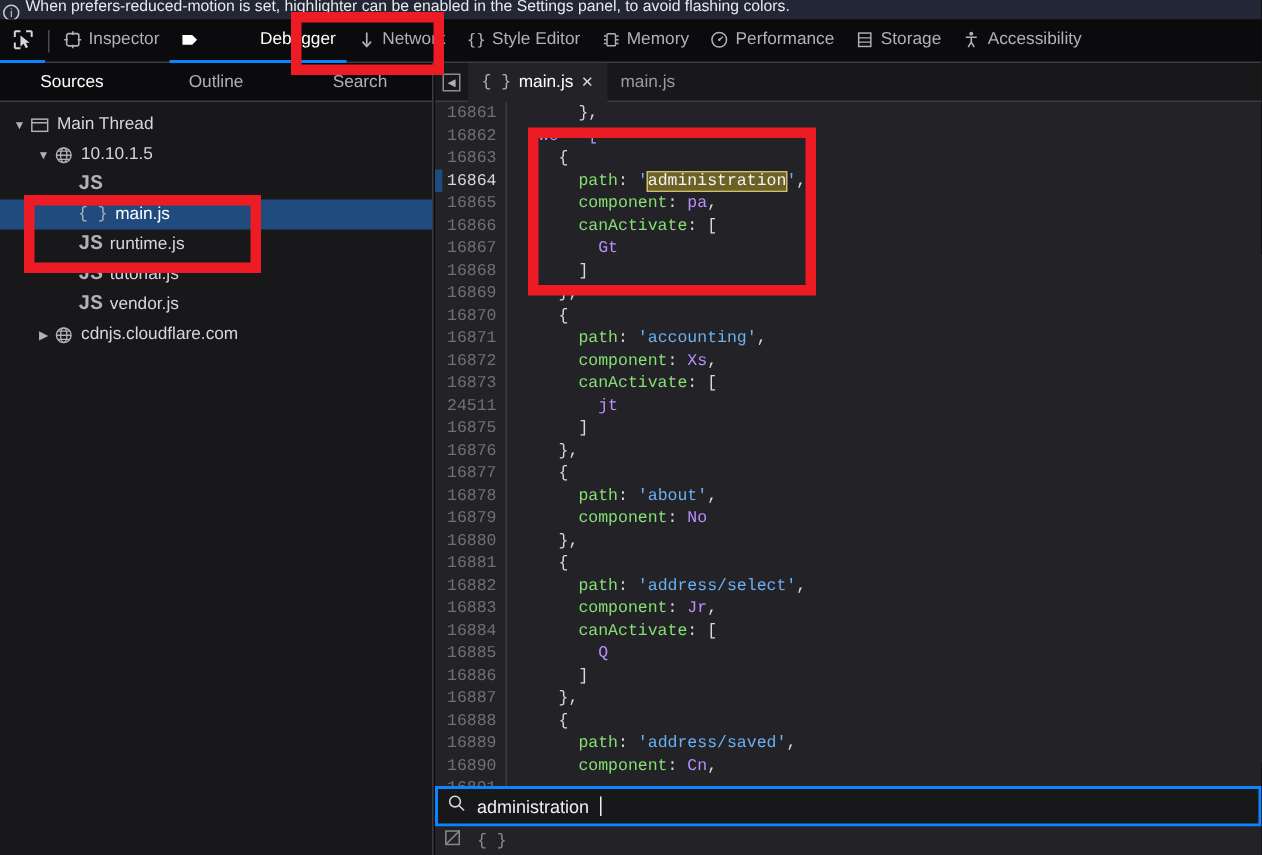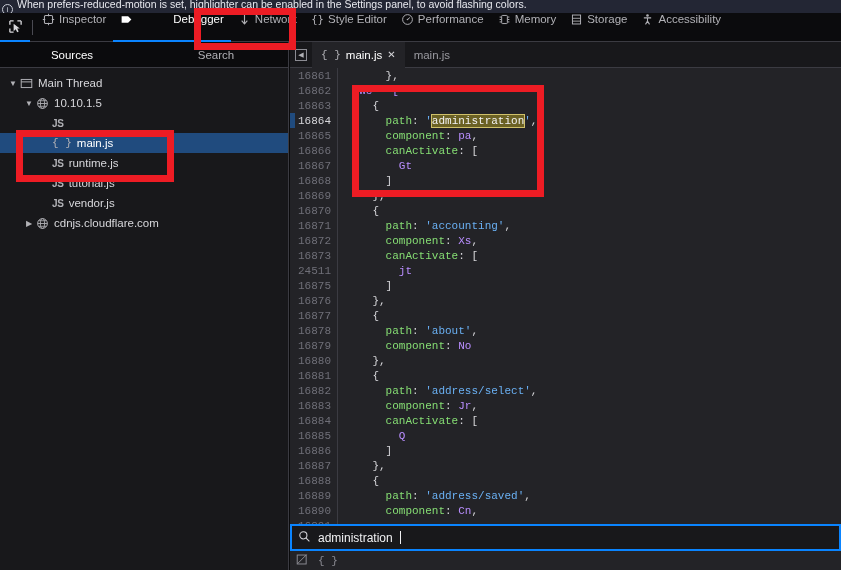--- a/index.html
+++ b/index.html
@@ -31,21 +31,21 @@
     background: #0b0b0d;
     display: flex; align-items: center;
     border-bottom: 1px solid #3b3b42;
   }
   .picker-btn {
     width: 30px; height: 29px; display: flex; align-items: center; justify-content: center;
     border-bottom: 2px solid #0a84ff;
   }
   .tb-sep { width: 1px; height: 15px; background: #4a4a52; margin: 0 2px; }
   .tool-tab {
-    height: 29px; display: flex; align-items: flex-start; gap: 4px;
+    height: 29px; display: flex; align-items: center; gap: 4px;
     padding: 0 7px; color: #b1b1b6; font-size: 11.5px; white-space: nowrap;
     border-bottom: 2px solid transparent;
   }
   .tool-tab.active { color: #ffffff; border-bottom-color: #0a84ff; gap: 40px; }
   .tool-tab .ti { display: flex; align-items: center; }
 
   
   .left-panel {
     position: absolute; top: 42px; left: 0; width: 289px; height: 528px;
     background: #18181b; border-right: 1px solid #3b3b42;
@@ -64,22 +64,22 @@
   .tree-row {
     height: 20px; display: flex; align-items: center; white-space: nowrap;
     padding-right: 4px;
   }
   .tree-row.selected { background: #204b7e; color: #ffffff; }
   .twisty {
     width: 14px; text-align: center; color: #b1b1b6; font-size: 8px; flex: none;
   }
   .tree-icon { flex: none; display: flex; align-items: center; justify-content: center; margin-right: 5px; }
   .badge-js {
-    font-size: 10px; font-weight: bold; color: #b1b1b6;
-    font-family: Liberation Sans, sans-serif; letter-spacing: -0.3px;
+    font-size: 14px; font-weight: bold; color: #b1b1b6;
+    font-family: Liberation Mono, monospace; letter-spacing: -0.3px;
   }
   .brace { color: #b1b1b6; font-family: "Liberation Mono", monospace; font-size: 11px; }
 
   
   .editor-side {
     position: absolute; top: 42px; left: 290px; width: 551px; height: 528px;
     background: #232327;
   }
   .editor-tabbar {
     height: 26px; background: #18181b; display: flex; align-items: center;
@@ -201,44 +201,44 @@
           <span class="ti">
             <svg width="13" height="13" viewBox="0 0 16 16">
               <text x="8" y="12" font-size="13" fill="#b1b1b6" text-anchor="middle" font-family="monospace">{}</text>
             </svg>
           </span>
           <span>Style Editor</span>
         </div>
         <div class="tool-tab">
           <span class="ti">
             <svg width="13" height="13" viewBox="0 0 16 16">
-              <circle cx="8" cy="8" r="6" stroke="#b1b1b6" stroke-width="1.2" fill="none"></circle>
-              <line x1="8" y1="8" x2="11" y2="5.5" stroke="#b1b1b6" stroke-width="1.2"></line>
-              <circle cx="8" cy="8" r="1" fill="#b1b1b6"></circle>
-            </svg>
-          </span>
-          <span>Performance</span>
-        </div>
-        <div class="tool-tab">
-          <span class="ti">
-            <svg width="13" height="13" viewBox="0 0 16 16">
               <rect x="4.5" y="3" width="7" height="10" rx="1" stroke="#b1b1b6" stroke-width="1.2" fill="none"></rect>
               <line x1="2" y1="5" x2="4" y2="5" stroke="#b1b1b6" stroke-width="1.2"></line>
               <line x1="2" y1="8" x2="4" y2="8" stroke="#b1b1b6" stroke-width="1.2"></line>
               <line x1="2" y1="11" x2="4" y2="11" stroke="#b1b1b6" stroke-width="1.2"></line>
               <line x1="12" y1="5" x2="14" y2="5" stroke="#b1b1b6" stroke-width="1.2"></line>
               <line x1="12" y1="8" x2="14" y2="8" stroke="#b1b1b6" stroke-width="1.2"></line>
               <line x1="12" y1="11" x2="14" y2="11" stroke="#b1b1b6" stroke-width="1.2"></line>
             </svg>
           </span>
           <span>Memory</span>
         </div>
         <div class="tool-tab">
           <span class="ti">
             <svg width="13" height="13" viewBox="0 0 16 16">
+              <circle cx="8" cy="8" r="6" stroke="#b1b1b6" stroke-width="1.2" fill="none"></circle>
+              <line x1="8" y1="8" x2="11" y2="5.5" stroke="#b1b1b6" stroke-width="1.2"></line>
+              <circle cx="8" cy="8" r="1" fill="#b1b1b6"></circle>
+            </svg>
+          </span>
+          <span>Performance</span>
+        </div>
+        <div class="tool-tab">
+          <span class="ti">
+            <svg width="13" height="13" viewBox="0 0 16 16">
               <rect x="3" y="2.5" width="10" height="11" stroke="#b1b1b6" stroke-width="1.2" fill="none"></rect>
               <line x1="3" y1="6.5" x2="13" y2="6.5" stroke="#b1b1b6" stroke-width="1.1"></line>
               <line x1="3" y1="10" x2="13" y2="10" stroke="#b1b1b6" stroke-width="1.1"></line>
             </svg>
           </span>
           <span>Storage</span>
         </div>
         <div class="tool-tab">
           <span class="ti">
             <svg width="13" height="13" viewBox="0 0 16 16">
@@ -247,20 +247,21 @@
             </svg>
           </span>
           <span>Accessibility</span>
         </div>
       </div>
   </div>
 
   <div class="left-panel">
     <div class="subtabs" id="subtabs">
         <div class="subtab active">Sources</div>
+        <div class="subtab">Outline</div>
         <div class="subtab">Search</div>
       </div>
     <div class="tree" id="tree">
         <div class="tree-row">
           <span style="width: 6px; flex: 0 0 auto;"></span>
           <span class="twisty">▼</span>
           <span class="tree-icon">
             <svg width="13" height="13" viewBox="0 0 16 16">
               <rect x="1.5" y="3" width="13" height="10" stroke="#b1b1b6" stroke-width="1.2" fill="none"></rect>
               <line x1="1.5" y1="6" x2="14.5" y2="6" stroke="#b1b1b6" stroke-width="1.2"></line>

